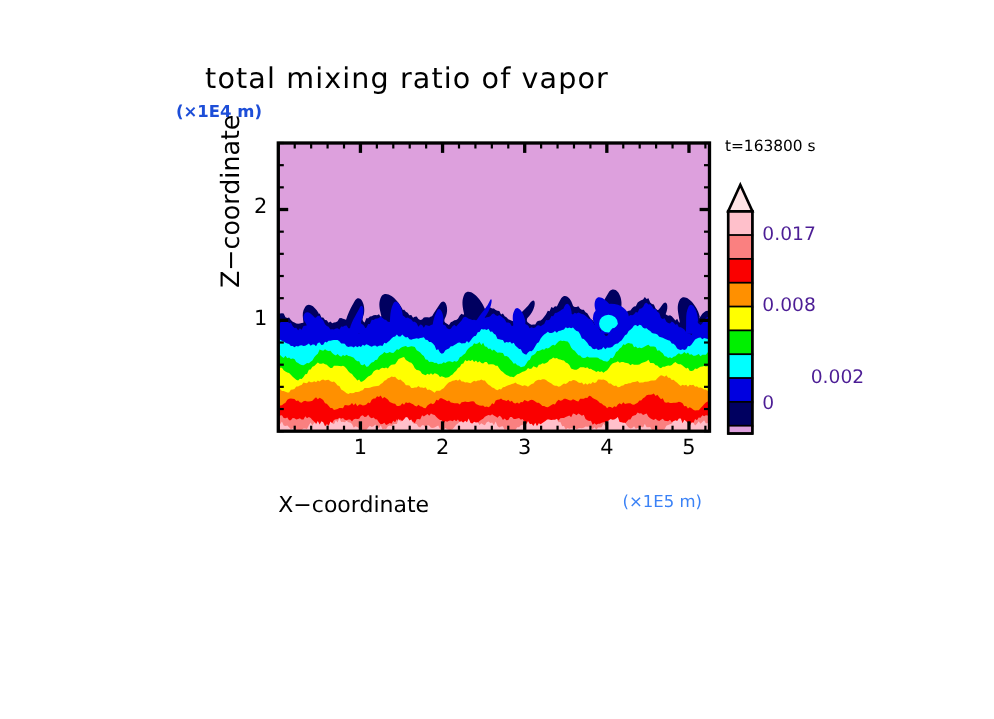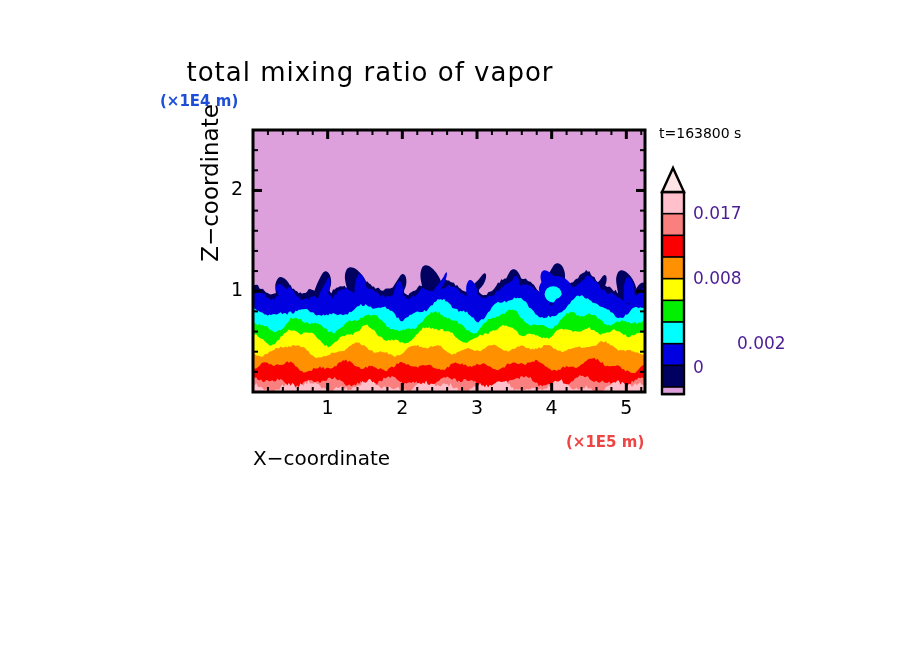--- a/index.html
+++ b/index.html
@@ -8,21 +8,21 @@
     font-family:"DejaVu Sans","Liberation Sans",sans-serif;
   }
   .fig{position:absolute;left:0;top:0;width:904px;height:654px;}
 
   
   .title{
     position:absolute;left:0;top:57px;width:740px;text-align:center;
     font-size:26px;letter-spacing:1px;color:#000;white-space:pre;
   }
   .ytopunit{position:absolute;left:160px;top:92px;font-size:15px;font-weight:bold;color:#1d4ed8;white-space:pre;}
-  .xunit{position:absolute;left:566px;top:433px;font-size:15px;font-weight:bold;color:#ef4444;white-space:pre;}
+  .xunit{position:absolute;left:566px;top:447px;font-size:15px;font-weight:normal;color:#3b82f6;white-space:pre;}
   .timestamp{position:absolute;left:659px;top:125px;font-size:14px;color:#000;white-space:pre;text-align:right;}
   .xaxis-title{
     position:absolute;left:253px;top:446px;width:392px;text-align:left;
     font-size:20px;color:#000;white-space:pre;
   }
   .yaxis-title{
     position:absolute;left:-13px;top:170px;width:230px;text-align:center;
     font-size:23px;color:#000;white-space:pre;
     transform:rotate(-90deg);transform-origin:center center;
     margin-left:108px;

